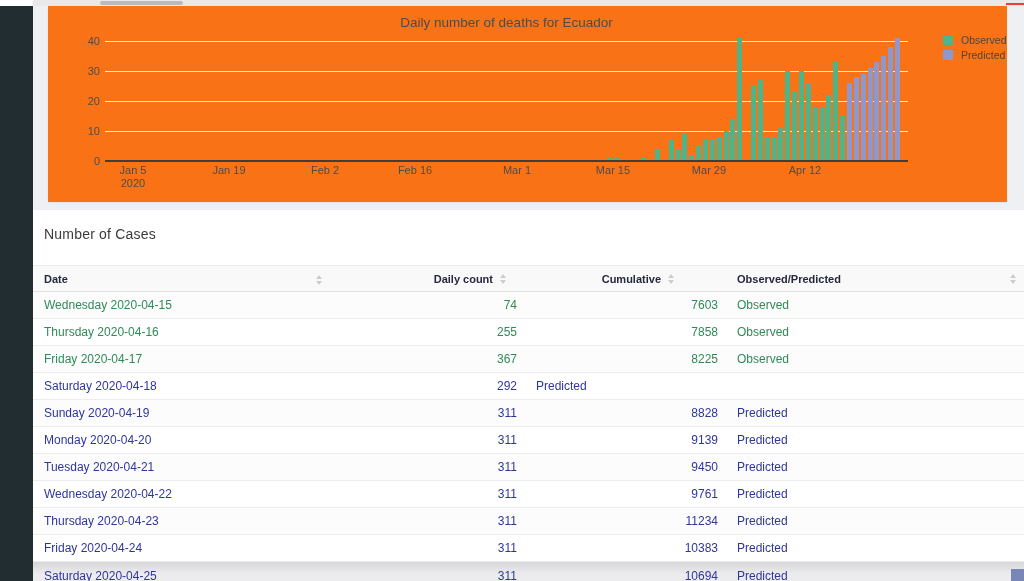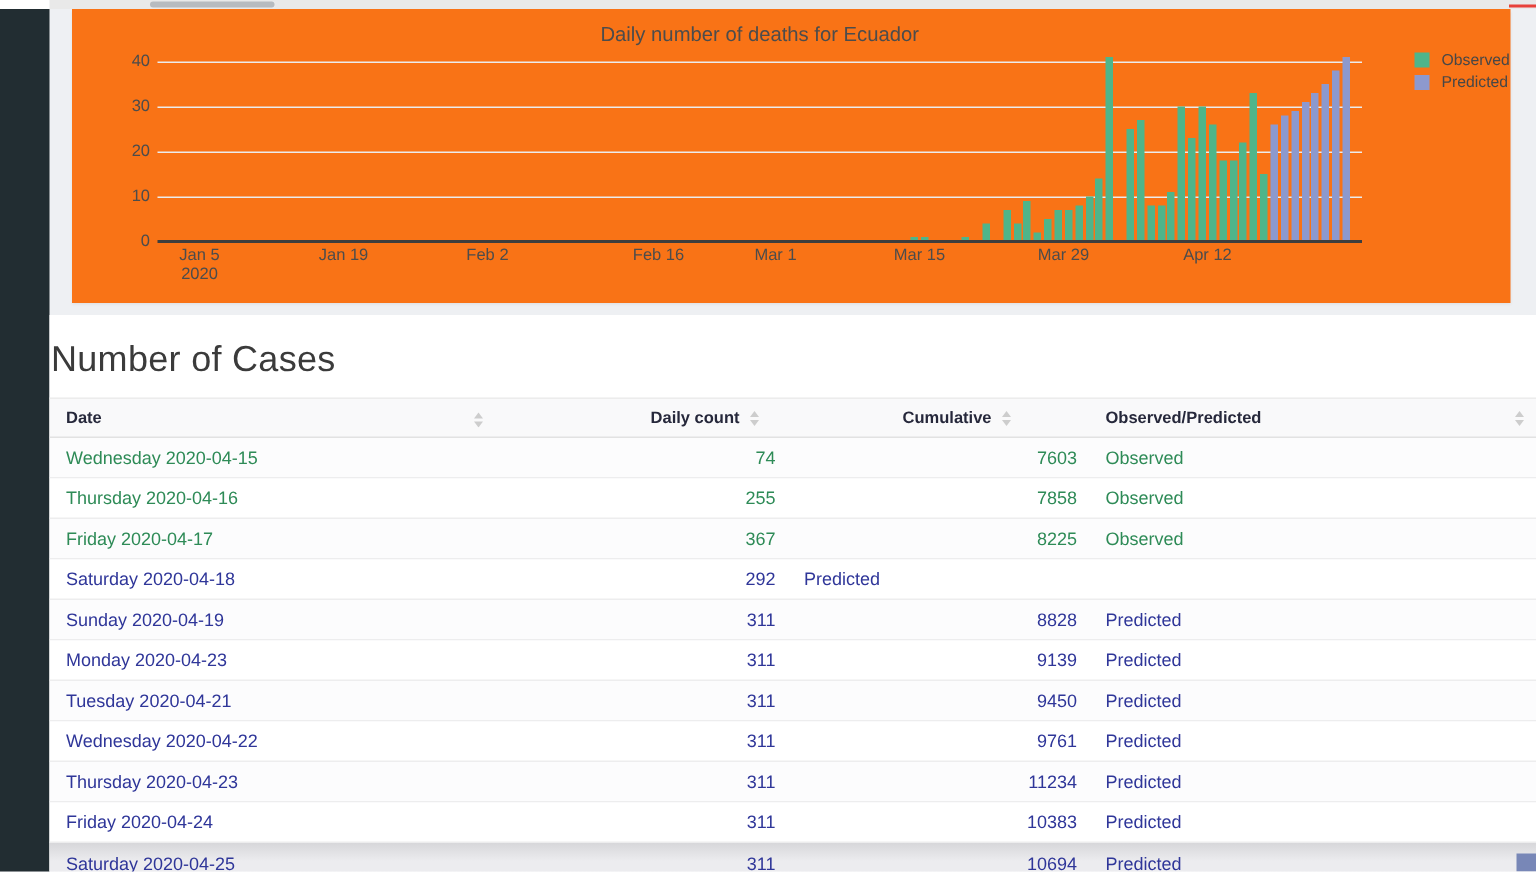--- a/index.html
+++ b/index.html
@@ -29,21 +29,21 @@
   .ytick { position:absolute; width:32px; left:20px; text-align:right; font-size:11px; color:#4c4c4c; line-height:12px; }
   .xtick { position:absolute; width:70px; text-align:center; font-size:11px; color:#4c4c4c; line-height:13px; top:158px; }
   .bar { position:absolute; bottom:0; width:5px; }
   .legend { position:absolute; left:895px; top:26px; }
   .legend-item { display:flex; align-items:center; height:15px; }
   .legend-swatch { width:10px; height:10px; margin-right:8px; }
   .legend-label { font-size:10.5px; color:#474747; }
 
   
   .table-section { position:absolute; left:33px; top:210px; width:991px; height:371px; background:#fff; overflow:hidden; }
-  .section-title { position:absolute; left:1px; top:16px; font-size:24px; font-weight:400; color:#3b3b3b; letter-spacing:.2px; }
+  .section-title { position:absolute; left:11px; top:16px; font-size:14px; font-weight:400; color:#3b3b3b; letter-spacing:.2px; }
 
   .grid-row { display:grid; grid-template-columns:289px 195px 201px 278px 28px; align-items:center; width:991px; height:27px; }
   .thead { position:absolute; left:0; top:55px; background:#f9f9fa; border-top:1px solid #ececec; border-bottom:1px solid #e2e2e2; font-size:11px; font-weight:bold; color:#26283b; }
   .tbody { position:absolute; left:0; top:82px; width:991px; }
   .tr { border-bottom:1px solid #ededee; font-size:12px; background:#fff; cursor:default; }
   .tr:nth-child(odd) { background:#fcfcfd; }
   .tr.last-cut { background:linear-gradient(#d7d7da, #ececef 45%); border-bottom:none; }
   .td, .th { padding:0; white-space:nowrap; overflow:hidden; }
   .c-date { padding-left:11px; display:flex; align-items:flex-end; justify-content:space-between; }
   .c-date .lbl { flex:0 0 auto; }
@@ -137,21 +137,21 @@
     <div class="xtick" style="left: 50px;">
       <div>Jan 5</div>
       <div>2020</div>
     </div>
     <div class="xtick" style="left: 145.998px;">
       <div>Jan 19</div>
     </div>
     <div class="xtick" style="left: 241.996px;">
       <div>Feb 2</div>
     </div>
-    <div class="xtick" style="left: 356px;">
+    <div class="xtick" style="left: 332px;">
       <div>Feb 16</div>
     </div>
     <div class="xtick" style="left: 433.992px;">
       <div>Mar 1</div>
     </div>
     <div class="xtick" style="left: 529.99px;">
       <div>Mar 15</div>
     </div>
     <div class="xtick" style="left: 625.988px;">
       <div>Mar 29</div>
@@ -237,21 +237,21 @@
         <div class="td c-date">
           <span class="lbl">Sunday 2020-04-19</span>
         </div>
         <div class="td c-right">311</div>
         <div class="td c-right">8828</div>
         <div class="td c-status">Predicted</div>
         <div class="td"></div>
       </div>
       <div class="grid-row tr predicted">
         <div class="td c-date">
-          <span class="lbl">Monday 2020-04-23</span>
+          <span class="lbl">Monday 2020-04-20</span>
         </div>
         <div class="td c-right">311</div>
         <div class="td c-right">9139</div>
         <div class="td c-status">Predicted</div>
         <div class="td"></div>
       </div>
       <div class="grid-row tr predicted">
         <div class="td c-date">
           <span class="lbl">Tuesday 2020-04-21</span>
         </div>

